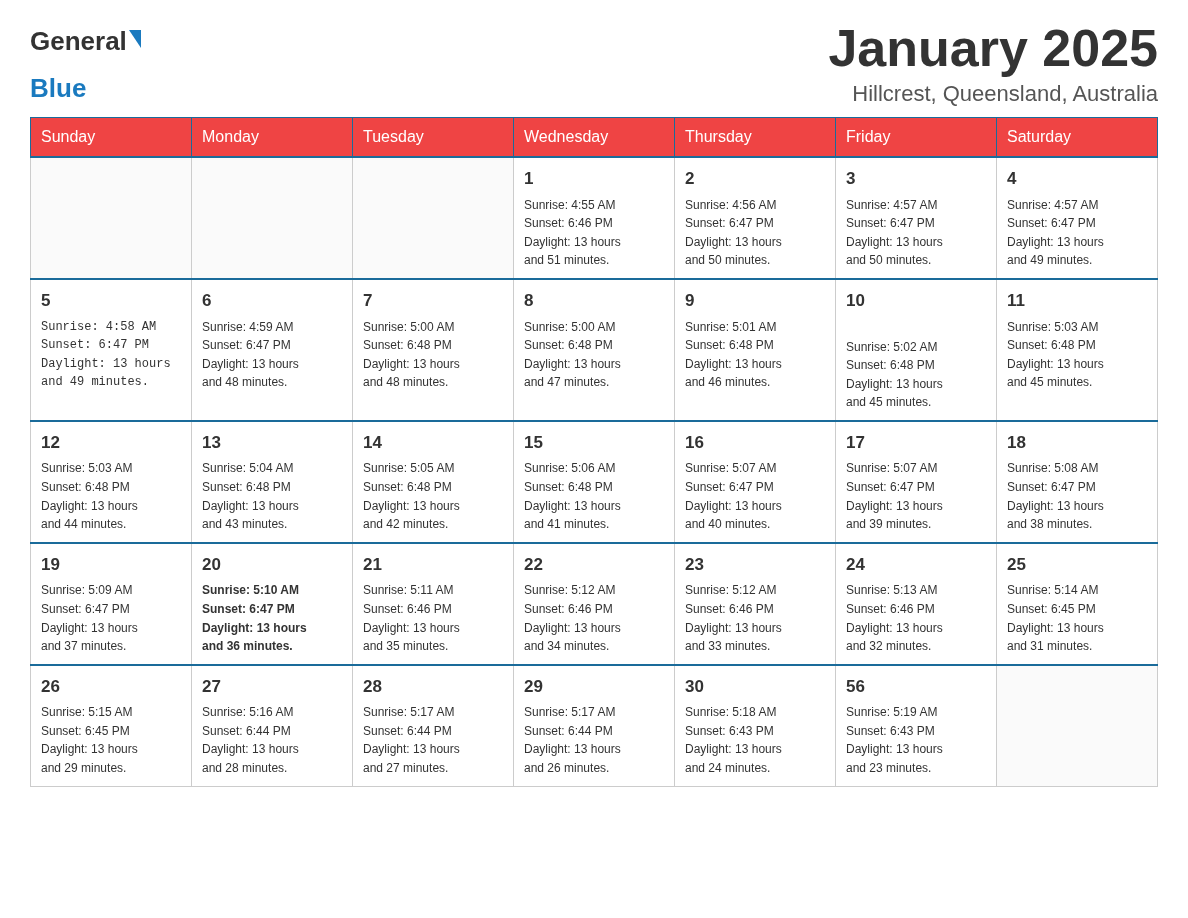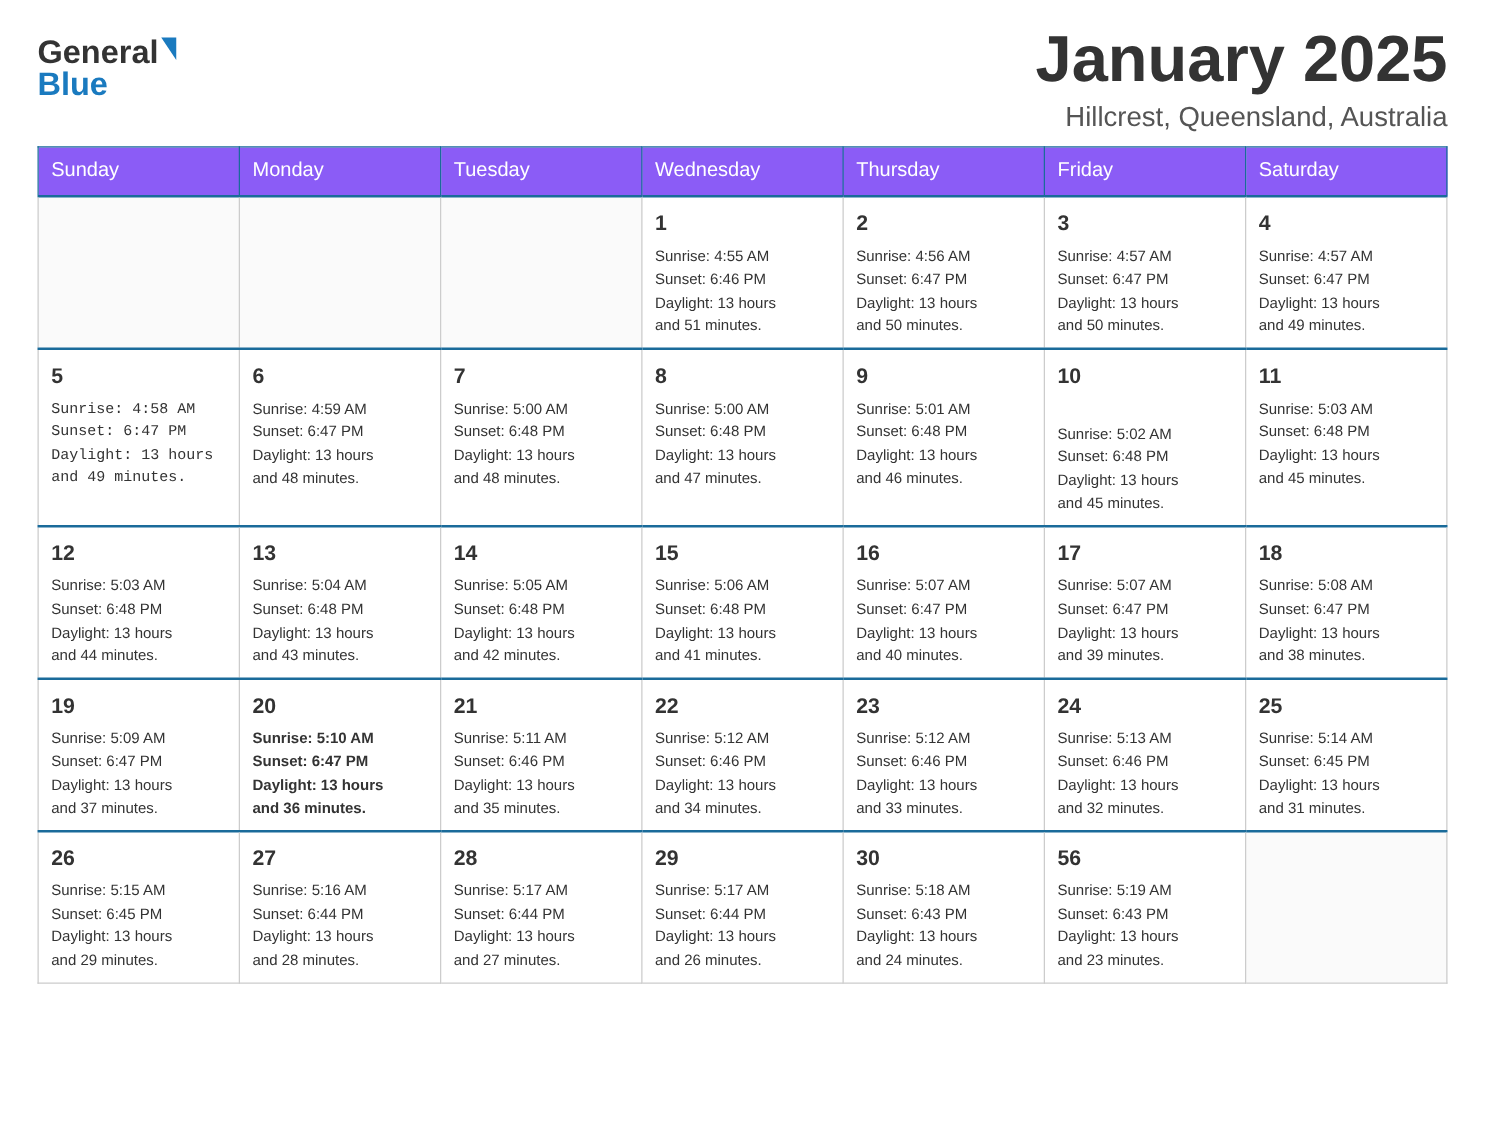--- a/index.html
+++ b/index.html
@@ -56,21 +56,21 @@
       font-size: 22px;
       color: #555;
       margin-top: 4px;
     }
     .calendar {
       width: 100%;
       border-collapse: collapse;
       margin-top: 10px;
     }
     .calendar th {
-      background-color: #8b5cf6;
+      background-color: #ef4444;
       color: #fff;
       padding: 10px 10px;
       font-size: 16px;
       font-weight: normal;
       text-align: left;
       border: 1px solid #1a6b9a;
     }
     .calendar td {
       vertical-align: top;
       padding: 8px 10px;
@@ -105,21 +105,21 @@
 </head>
 <body>
 
 <div class="header">
   <div class="logo">
     <div>
       <div style="display:flex;align-items:center;">
         <span class="logo-text">General</span>
           <span class="logo-triangle"></span>
       </div>
-      <div style="display:flex;align-items:center;">
+      <div style="display:flex;align-items:center;margin-top:21px;">
         <span class="logo-text logo-blue">Blue</span>
       </div>
     </div>
   </div>
   <div class="title-block">
     <div class="month-title">January 2025</div>
     <div class="location-title">Hillcrest, Queensland, Australia</div>
   </div>
 </div>
 

